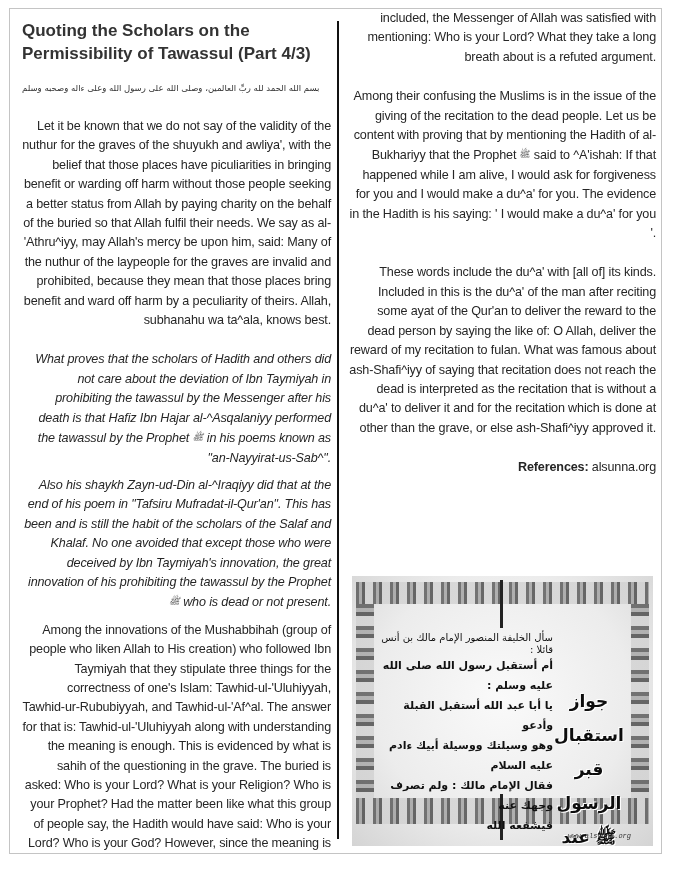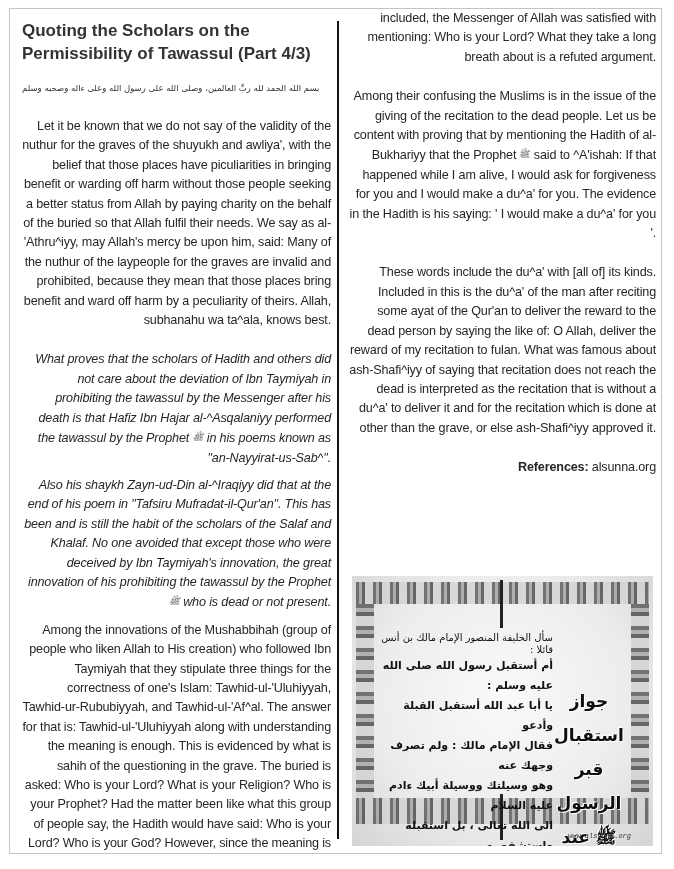--- a/index.html
+++ b/index.html
@@ -207,23 +207,22 @@
     <div class="ornament-bottom"></div>
     <div class="ornament-left"></div>
     <div class="ornament-right"></div>
     <div class="center-spike spike-top"></div>
     <div class="center-spike spike-bottom"></div>
 
     <div class="poster-text">
       <div class="small">سأل الخليفة المنصور الإمام مالك بن أنس قائلا :</div>
       <div class="big">أم أستقبل رسول الله صلى الله عليه وسلم :</div>
       <div class="big">يا أبا عبد الله أستقبل القبلة وأدعو</div>
+      <div class="big">وهو وسيلتك ووسيلة أبيك ءادم عليه السلام</div>
       <div class="big">فقال الإمام مالك : ولم تصرف وجهك عنه</div>
-      <div class="big">وهو وسيلتك ووسيلة أبيك ءادم عليه السلام</div>
-      <div class="big">الى الله تعالى ، بل استقبله واستشفع به</div>
       <div class="big">فيشفعه الله</div>
 
     </div>
 
     <div class="poster-title">جواز استقبال قبر الرسول ﷺ عند الدعاء</div>
     <div class="poster-url">www.alsunna.org</div>
   </div>
 
 </div>
 

